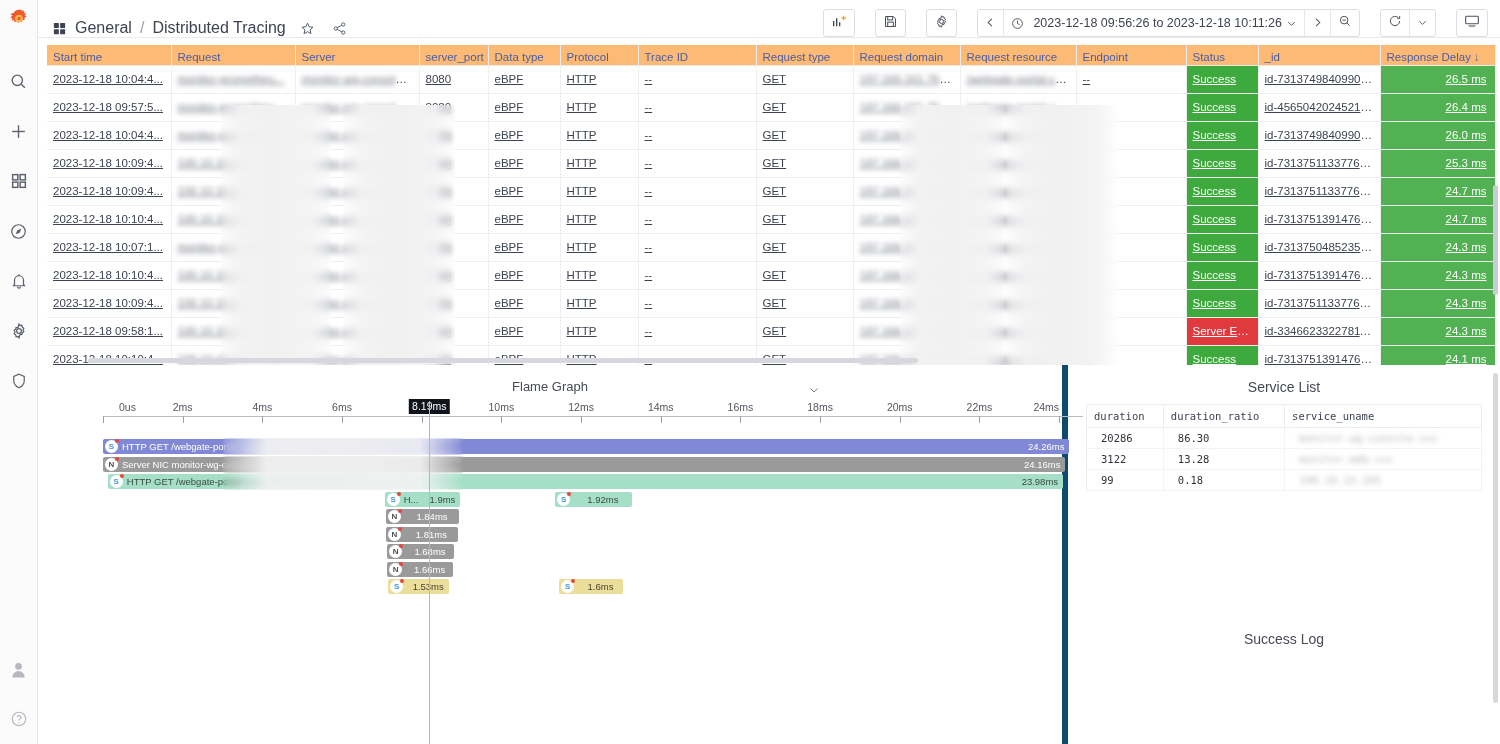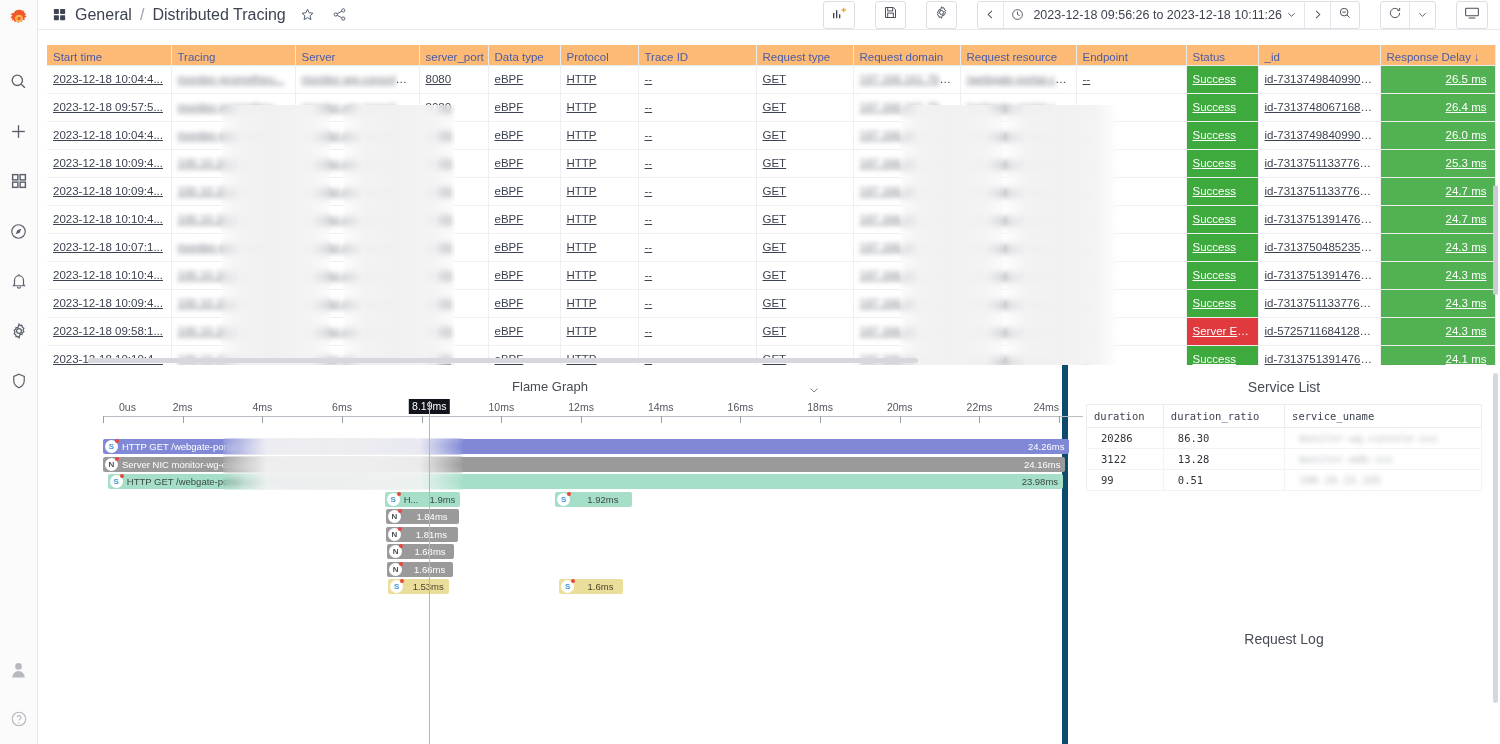--- a/index.html
+++ b/index.html
@@ -23,23 +23,23 @@
     width: 38px; height: 50px;
     display: flex; align-items: center; justify-content: center;
     color: #5a5f6b;
   }
   #nav-rail .rail-icon svg { display: block; }
   #nav-rail .rail-spacer { flex: 1; }
   #nav-rail .rail-icon.dim { color: #b6b9c0; }
 
   
   #topbar {
-    position: absolute; left: 38px; top: 0; right: 0; height: 30px;
+    position: absolute; left: 38px; top: 0; right: 0; height: 38px;
     background: #ffffff; border-bottom: 1px solid #e9eaed;
-    display: flex; align-items: center; z-index: 30;
+    display: flex; align-items: flex-end; z-index: 30;
   }
   #breadcrumb { display: flex; align-items: center; margin-left: 14px; gap: 8px; }
   #breadcrumb .bc-grid { color: #3d4351; display: flex; }
   #breadcrumb .bc-text { font-size: 16px; color: #3d4351; white-space: nowrap; }
   #breadcrumb .bc-sep { color: #9aa0ab; font-size: 16px; }
   #breadcrumb .bc-act { color: #56606e; display: flex; align-items: center; cursor: pointer; }
 
   #topbar-right {
     margin-left: auto; margin-right: 12px;
     display: flex; align-items: center; gap: 20px;
@@ -450,21 +450,21 @@
         <col style="width: 107px;">
         <col style="width: 116px;">
         <col style="width: 110px;">
         <col style="width: 72px;">
         <col style="width: 122px;">
         <col style="width: 115px;">
       </colgroup>
     <thead>
         <tr id="tbl-head-row">
           <th>Start time</th>
-          <th>Tracing</th>
+          <th>Request</th>
           <th>Server</th>
           <th>server_port</th>
           <th>Data type</th>
           <th>Protocol</th>
           <th>Trace ID</th>
           <th>Request type</th>
           <th>Request domain</th>
           <th>Request resource</th>
           <th>Endpoint</th>
           <th>Status</th>
@@ -501,21 +501,21 @@
           <td><span class="lnk">eBPF</span></td>
           <td><span class="lnk">HTTP</span></td>
           <td><span class="lnk">--</span></td>
           <td><span class="lnk">GET</span></td>
           <td><span class="lnk blurred">197.166.161.76:80...</span></td>
           <td><span class="lnk blurred">/webgate-portal-co...</span></td>
           <td><span class="lnk">--</span></td>
           <td class="cell-status">
             <span class="status-pill ok">Success</span>
           </td>
-          <td><span class="lnk">id-73137480671682...</span></td>
+          <td><span class="lnk">id-45650420245210...</span></td>
           <td class="cell-delay">
             <span class="delay-pill">26.4 ms</span>
           </td>
         </tr>
         <tr>
           <td><span class="lnk">2023-12-18 10:04:4...</span></td>
           <td><span class="lnk blurred">monitor-prometheu...</span></td>
           <td><span class="lnk blurred">monitor-wg-console-...</span></td>
           <td><span class="lnk">8080</span></td>
           <td><span class="lnk">eBPF</span></td>
@@ -661,21 +661,21 @@
           <td><span class="lnk">eBPF</span></td>
           <td><span class="lnk">HTTP</span></td>
           <td><span class="lnk">--</span></td>
           <td><span class="lnk">GET</span></td>
           <td><span class="lnk blurred">197.166.161.76:80...</span></td>
           <td><span class="lnk blurred">/webgate-portal-co...</span></td>
           <td><span class="lnk">--</span></td>
           <td class="cell-status">
             <span class="status-pill err">Server Err...</span>
           </td>
-          <td><span class="lnk">id-57257116841286...</span></td>
+          <td><span class="lnk">id-33466233227811...</span></td>
           <td class="cell-delay">
             <span class="delay-pill">24.3 ms</span>
           </td>
         </tr>
         <tr>
           <td><span class="lnk">2023-12-18 10:10:4...</span></td>
           <td><span class="lnk blurred">100.10.15.105</span></td>
           <td><span class="lnk blurred">monitor-wg-console-...</span></td>
           <td><span class="lnk">8080</span></td>
           <td><span class="lnk">eBPF</span></td>
@@ -820,28 +820,28 @@
               <td>86.30</td>
               <td class="blurred" style="color: rgb(154, 160, 168);">monitor-wg-console-svc</td>
             </tr>
             <tr>
               <td>3122</td>
               <td>13.28</td>
               <td class="blurred" style="color: rgb(154, 160, 168);">monitor-mdb-svc</td>
             </tr>
             <tr>
               <td>99</td>
-              <td>0.51</td>
+              <td>0.18</td>
               <td class="blurred" style="color: rgb(154, 160, 168);">100.10.15.105</td>
             </tr>
           </tbody>
       </table>
     </div>
 
     <div class="rp-section" id="request-log-sec">
-      <div class="rp-title">Request Log</div>
+      <div class="rp-title">Success Log</div>
     </div>
 
     <div id="right-scroll"></div>
   </div>
 </div>
 
 <div id="cursor-line" style="left: 429.268px;"></div>
 
 </body></html>

